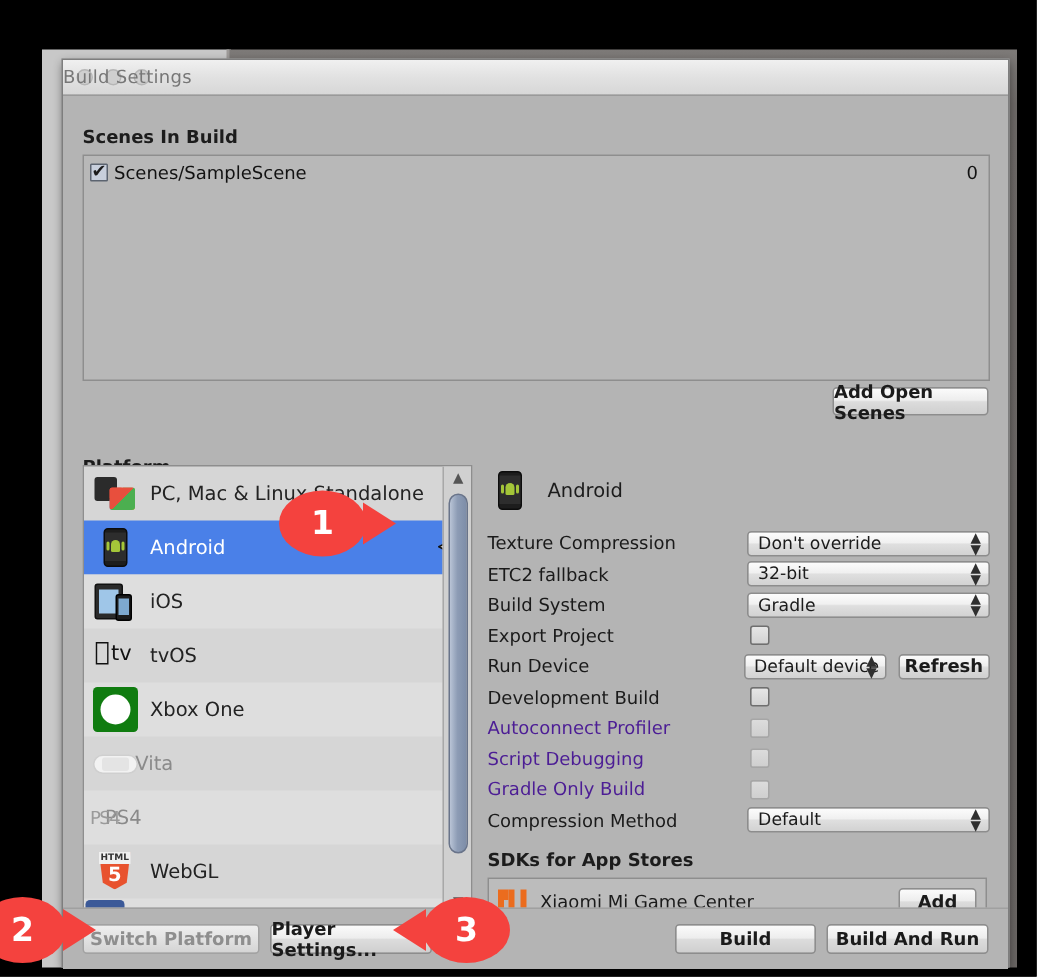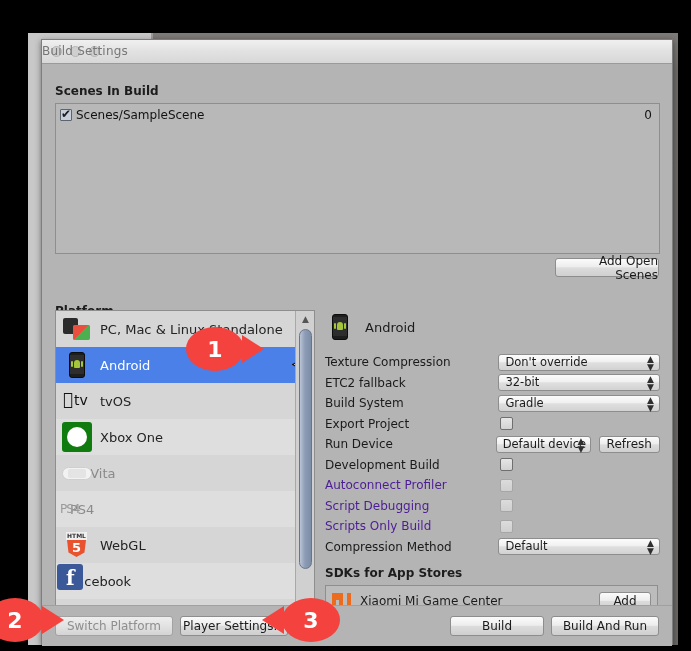--- a/index.html
+++ b/index.html
@@ -71,23 +71,23 @@
     content: "✔"; position: absolute; left: 0px; top: -3px;
     font-size: 12px; color: #1b1b1b; line-height: 14px;
   }
   .scene-name { font-size: 12px; color: #121212; text-align: right; }
   .scene-idx { position: absolute; right: 6px; font-size: 12px; color: #121212; }
 
   
   .btn {
     background: linear-gradient(180deg,#fbfbfb 0%, #ededed 46%, #dcdcdc 52%, #cfcfcf 100%);
     border: 1px solid #8d8d8d; border-radius: 3px;
-    font-size: 12px; color: #1b1b1b; text-align: right;
+    font-size: 12px; color: #1b1b1b; text-align: left;
     display: flex; align-items: center; justify-content: center;
-    box-sizing: border-box; cursor: default;
+    box-sizing: border-box; cursor: default; font-weight: bold;
   }
   .btn.disabled { color: #8e8e8e;
     background: linear-gradient(180deg,#eeeeee 0%,#e2e2e2 50%,#d4d4d4 100%);
     border-color: #a2a2a2; }
 
   .add-open {
     position: absolute; right: 13px; top: 194px; width: 104px; height: 19px;
   }
 
   
@@ -330,20 +330,31 @@
               <span class="scr"></span>
               <span class="bot"></span>
           </span>
           <span class="plat-name">Android</span>
           <svg class="unity-mark" viewBox="0 0 24 24">
             <polygon points="21,4 21,20 5,12" fill="#ffffff" stroke="#111111" stroke-width="1.6" stroke-linejoin="round"></polygon>
             <polygon points="16.5,12 21,8.5 21,15.5" fill="#111111"></polygon>
           </svg>
         </div>
 
+        <div class="plat-row alt">
+          <span class="plat-icon ic-ios">
+            <span class="pad">
+                <i></i>
+              </span>
+              <span class="ph">
+                <i></i>
+              </span>
+          </span>
+          <span class="plat-name">iOS</span>
+        </div>
 
         <div class="plat-row">
           <span class="plat-icon ic-tvos">
             <span class="apple"></span>
               <span class="tv">tv</span>
           </span>
           <span class="plat-name">tvOS</span>
         </div>
 
         <div class="plat-row alt">
@@ -460,21 +471,21 @@
             <span class="lbl dim">Autoconnect Profiler</span>
             <span class="cbox dim"></span>
           </div>
 
           <div class="row">
             <span class="lbl dim">Script Debugging</span>
             <span class="cbox dim"></span>
           </div>
 
           <div class="row">
-            <span class="lbl dim">Scripts Only Build</span>
+            <span class="lbl dim">Gradle Only Build</span>
             <span class="cbox dim"></span>
           </div>
 
           <div class="row">
             <span class="lbl">Compression Method</span>
             <span class="popup">
               <span>Default</span>
               <span class="steps">
                   <i>▲</i>
                   <i>▼</i>

